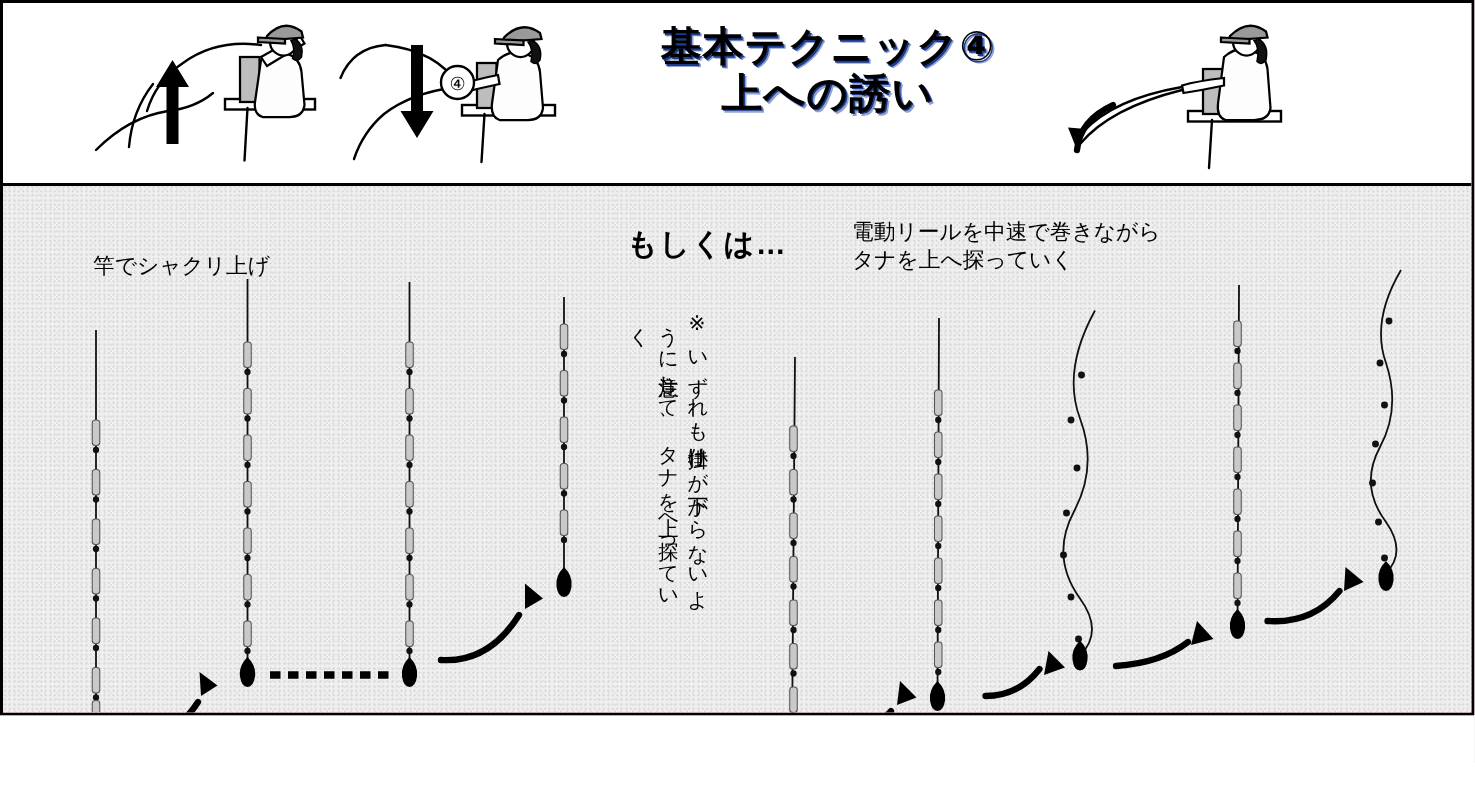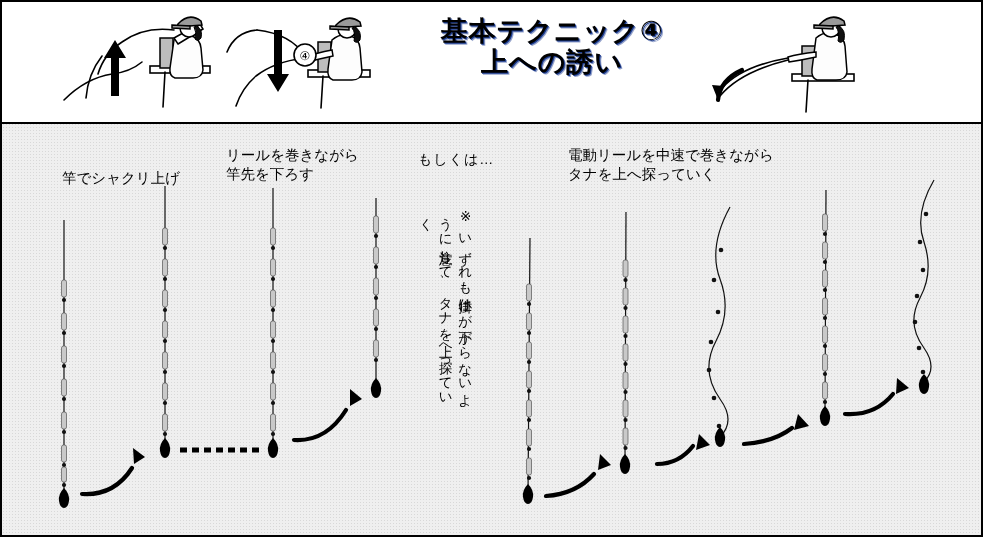--- a/index.html
+++ b/index.html
@@ -1,18 +1,18 @@
 <!DOCTYPE html>
 <html><head>
 <meta charset="utf-8">
 <style>
   html,body{margin:0;padding:0;background:#ffffff;}
   body{font-family:"Liberation Sans","DejaVu Sans",sans-serif;}
   #root{
-    position:relative;width:983px;height:537px;overflow:hidden;
+    position:relative;width:983px;height:477px;overflow:hidden;
     background:#f9a8d4;box-sizing:border-box;
     border:2px solid #000;
     padding-left:37px;
   }
   
   #air{position:absolute;left:0;top:0;width:100%;height:121px;background:#ffffff;}
   
   #water{
     position:absolute;left:0;top:121px;width:100%;height:414px;
     background-color:#efefef;
@@ -31,21 +31,21 @@
     font-weight:bold;font-size:27px;line-height:1.15;
     letter-spacing:1px;
     text-shadow:1px 1px 0 #1b3b8f, 2px 2px 0 rgba(20,50,140,.45);
   }
 
   
   .cap{
     position:absolute;color:#000;font-size:14.5px;line-height:1.32;
     white-space:pre-line;font-weight:400;
   }
-  .cap.bold{font-weight:normal;font-size:14px;letter-spacing:1px;}
+  .cap.bold{font-weight:bold;font-size:20px;letter-spacing:1px;}
 
   
   #vnote{
     position:absolute;left:414px;top:206px;
     height:200px;
     writing-mode:vertical-rl;text-orientation:upright;
     font-size:13.5px;line-height:1.45;color:#000;
     letter-spacing:.5px;
   }
 
@@ -148,22 +148,20 @@
       <path class="figline" d="M786 58 q-48 12 -68 36"></path>
 
       <g>
         <path class="arrow" d="M716 98 q2 -20 24 -30"></path>
         <path class="arrowhead" d="M716 98 l-6 -15 l12 1 z"></path>
       </g>
     </g>
   </svg>
 
   <div class="cap" style="left:60px;top:144px;margin-top:23px;">竿でシャクリ上げ</div>
-  <div class="cap" style="left:224px;top:144px;">リールを巻きながら
-竿先を下ろす</div>
   <div class="cap bold" style="left:416px;top:148px;">もしくは…</div>
   <div class="cap" style="left:566px;top:144px;">電動リールを中速で巻きながら
 タナを上へ探っていく</div>
 
   <div id="vnote">※いずれも仕掛けが下がらないように注意して、タナを上へ探っていく</div>
 
   <svg class="layer" viewBox="0 0 983 537">
 
     <g>
       <line class="rigline" x1="62" y1="218" x2="62" y2="496"></line>

